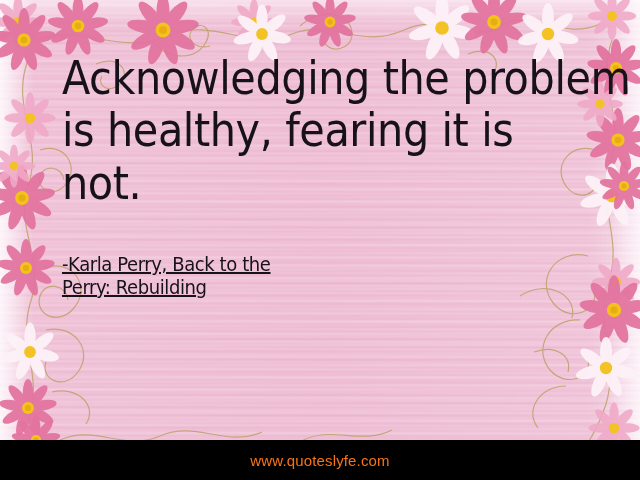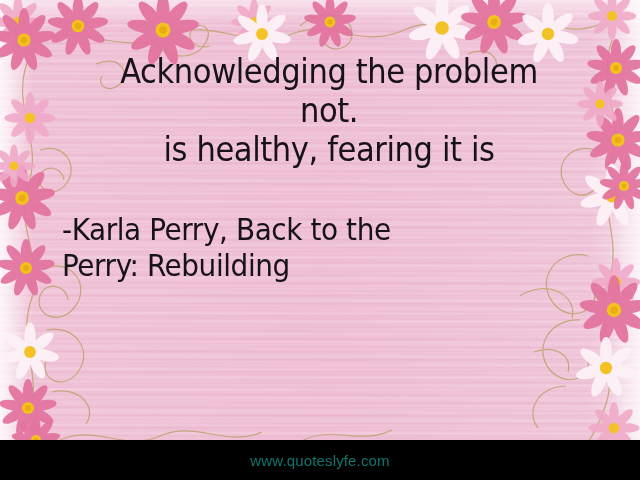--- a/index.html
+++ b/index.html
@@ -78,38 +78,38 @@
   }
   .quote-line, .attrib-line {
     color: #17121a;
     font-family: "DejaVu Sans", sans-serif;
     font-weight: 400;
     font-stretch: condensed;
     letter-spacing: -0.4px;
     line-height: 1.14;
     white-space: nowrap;
   }
-  .quote-line { font-size: 34px; text-align: center; }
+  .quote-line { font-size: 46px; }
   .attrib-block { margin-top: 44px; }
-  .attrib-line { font-size: 31px; }
+  .attrib-line { font-size: 20px; text-decoration: underline; }
 
   
   .footer {
     position: absolute;
     left: 0;
     right: 0;
     bottom: 0;
     height: 40px;
     background: #000;
     display: flex;
     align-items: center;
     justify-content: center;
   }
   .footer-url {
-    color: #0f766e;
+    color: #f97316;
     font-size: 15px;
     font-family: "Liberation Sans", sans-serif;
     letter-spacing: .15px;
   }
 </style>
 </head>
 <body>
 
 <div class="card">
 
@@ -222,22 +222,22 @@
     <use href="#daisy-light" x="0" y="0" transform="translate(616,282) scale(0.9)"></use>
     <use href="#daisy-pink" x="0" y="0" transform="translate(614,310) scale(1.2)"></use>
     <use href="#daisy-white" x="0" y="0" transform="translate(606,368) scale(1.0)"></use>
     <use href="#daisy-light" x="0" y="0" transform="translate(614,428) scale(0.95)"></use>
   </svg>
 
   <div class="content">
 
     <div>
       <div class="quote-line">Acknowledging the problem</div>
+      <div class="quote-line">is healthy, fearing it is</div>
       <div class="quote-line">not.</div>
-      <div class="quote-line">is healthy, fearing it is</div>
     </div>
 
     <div class="attrib-block">
       <div class="attrib-line">-Karla Perry, Back to the</div>
       <div class="attrib-line">Perry: Rebuilding</div>
     </div>
 
   </div>
 
   <div class="footer">

